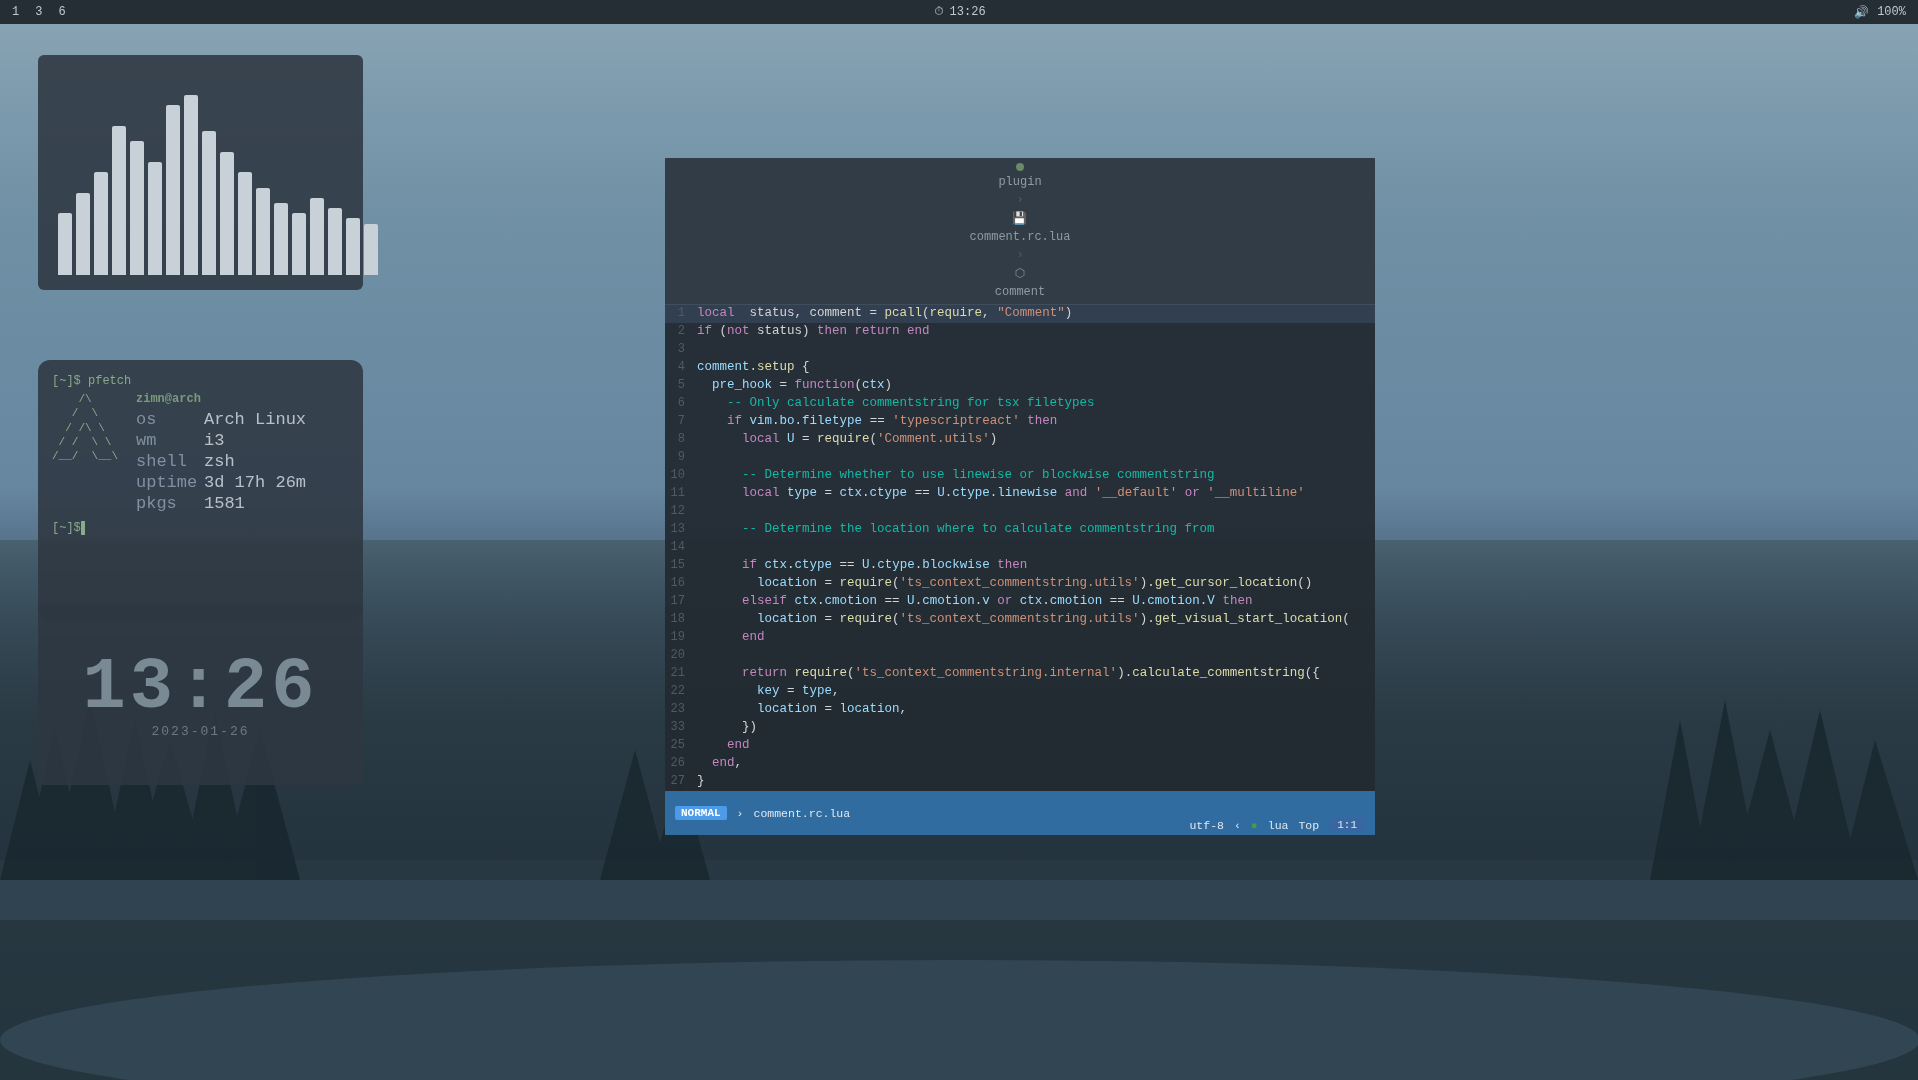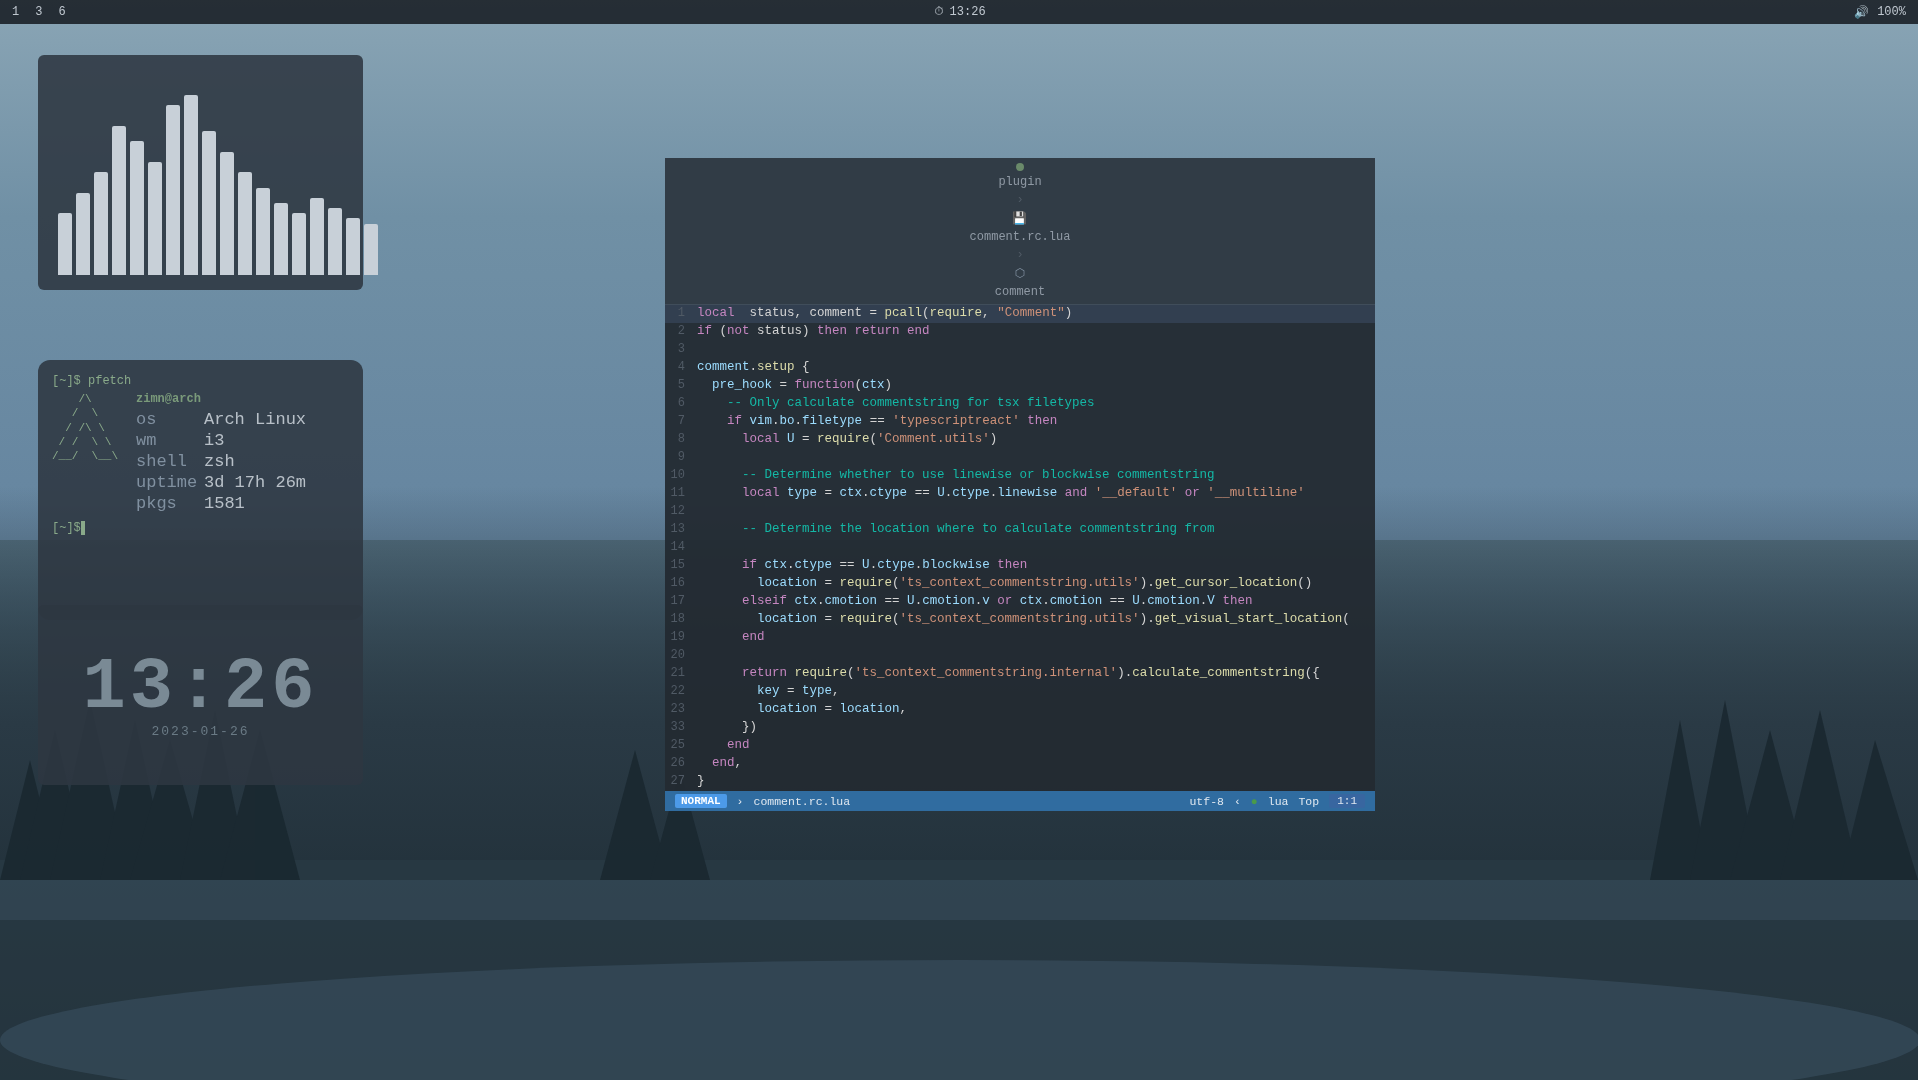--- a/index.html
+++ b/index.html
@@ -298,20 +298,21 @@
       border-radius: 2px;
       font-weight: bold;
       font-size: 11px;
       color: #ffffff;
     }
 
     .statusbar-right {
       display: flex;
       align-items: center;
       gap: 10px;
+      margin-top: 24px;
     }
 
     .pos-badge {
       background: rgba(60, 100, 160, 0.7);
       padding: 1px 8px;
       border-radius: 2px;
       font-size: 11px;
     }
 
     

